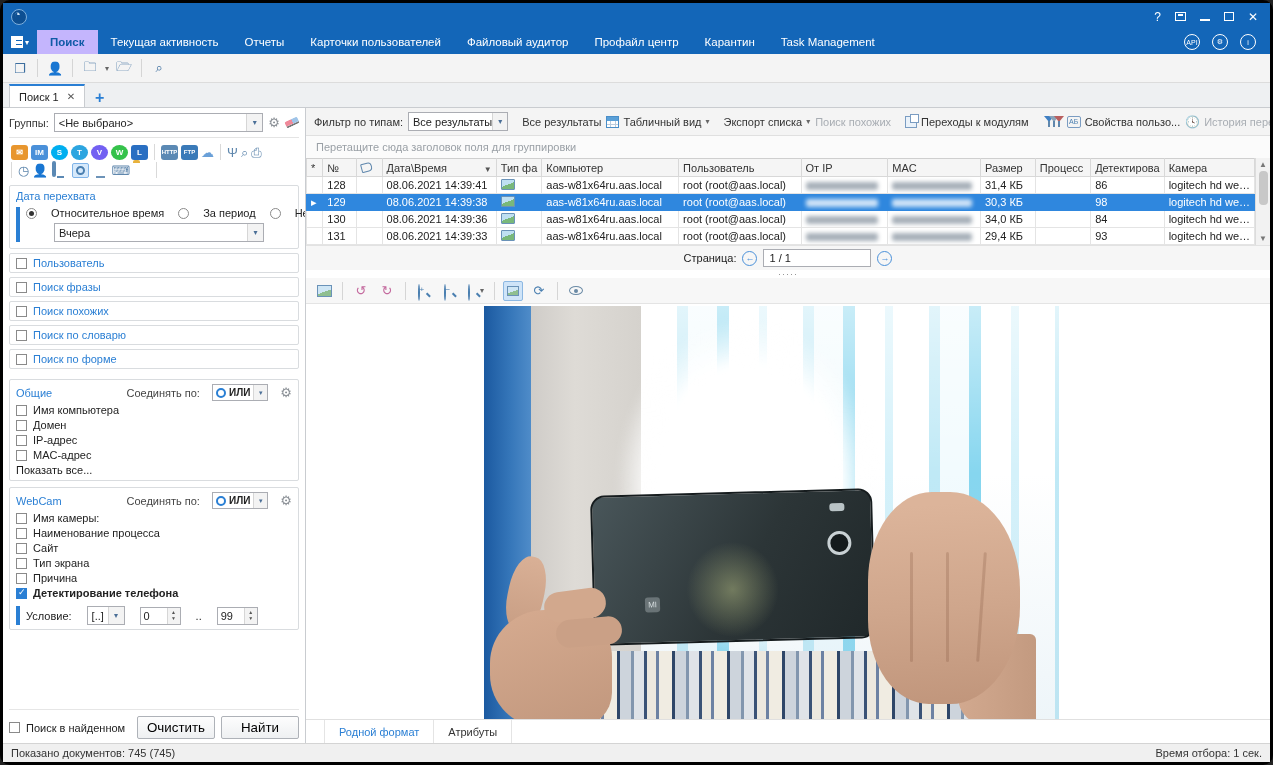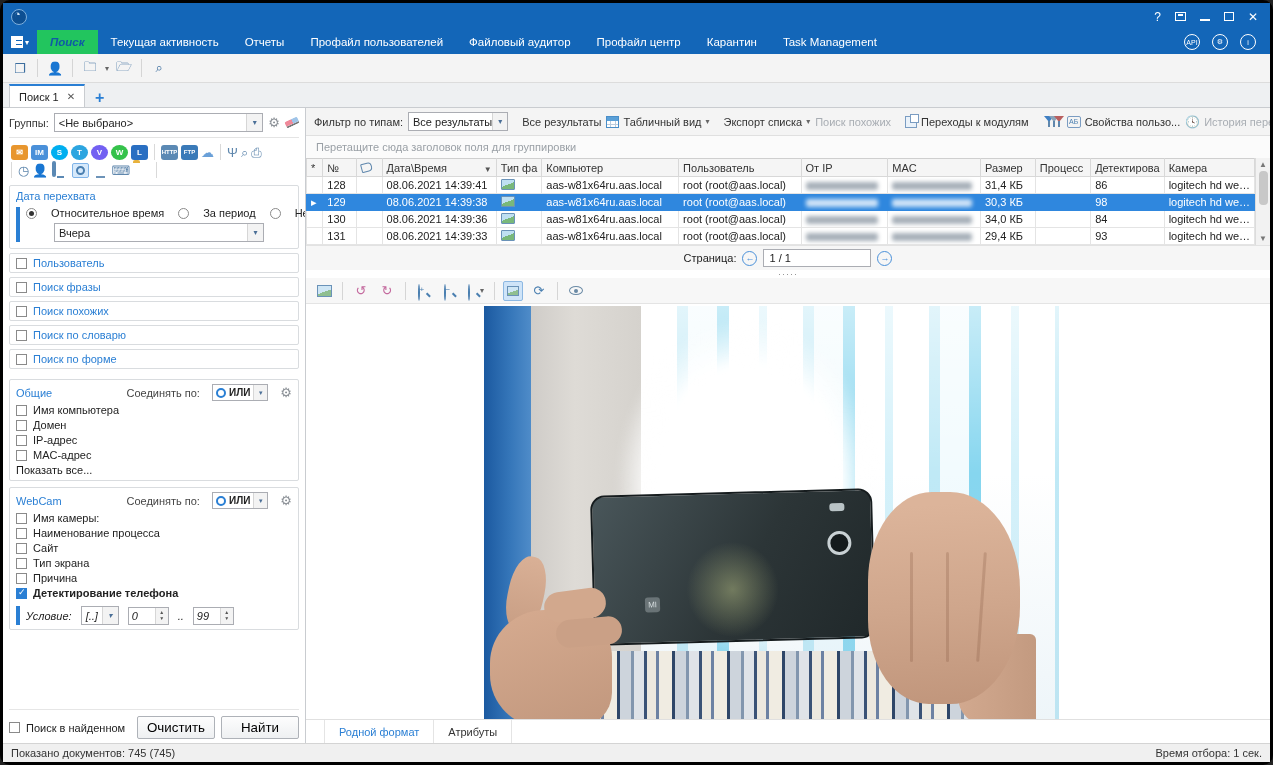--- a/index.html
+++ b/index.html
@@ -20,21 +20,21 @@
   .wbtn.square { width:11px; height:9px; border:1px solid #fff; position:relative; }
   .wbtn.square i { position:absolute; left:2px; top:1px; width:5px; border-top:2px solid #fff; }
   .wbtn.minimize { width:10px; border-top:2px solid #fff; margin-top:7px; }
   .wbtn.restore { width:10px; height:9px; border:1px solid #fff; box-shadow:2px -2px 0 -1px #1366b8, 3px -3px 0 -2px #fff; }
 
   
   .menubar { height:24px; background:#1366b8; display:flex; align-items:stretch; color:#fff; }
   .appmenu { width:34px; display:flex; align-items:center; justify-content:center; gap:2px; color:#fff; }
   .appmenu .grid { width:12px; height:12px; background:linear-gradient(#fff 0 0) left/4px 100% no-repeat, linear-gradient(#fff 33% ,transparent 33% 41%, #fff 41% 74%, transparent 74% 82%, #fff 82%) right/6px 100% no-repeat; border:1px solid #fff; }
   .menu-tab { padding:0 13px; display:flex; align-items:center; font-size:11.5px; white-space:nowrap; }
-  .menu-tab.active { background:#22c55e; color:#0f5aa6; font-weight:bold;font-style:italic; }
+  .menu-tab.active { background:#c4b5fd; color:#0f5aa6; font-weight:bold; }
   .menu-right { margin-left:auto; display:flex; align-items:center; gap:12px; padding-right:14px; }
   .ring { width:16px; height:16px; border:1.4px solid #fff; border-radius:50%; display:flex; align-items:center; justify-content:center; font-size:7px; color:#fff; }
 
   
   .toolbar { height:29px; background:#f4f4f4; border-bottom:1px solid #dcdcdc; display:flex; align-items:center; gap:4px; padding:0 6px; }
   .tbi { width:22px; height:20px; display:flex; align-items:center; justify-content:center; font-size:13px; color:#3c6e9f; }
   .tb-sep { width:1px; height:18px; background:#d5d5d5; margin:0 2px; }
   .caret { font-size:8px; color:#666; }
 
   
@@ -86,21 +86,21 @@
   .cbrow { display:flex; align-items:center; gap:6px; margin:3px 0; }
   .cbrow .blue { color:#2a7fd4; }
   .boxhead { display:flex; align-items:center; gap:12px; }
   .boxhead .sect-title { flex:1; }
   .joinlbl { color:#444; }
   .joinchip { border:1px solid #abadb3; height:17px; display:flex; align-items:center; }
   .joinchip .ic { width:10px; height:10px; border:2.5px solid #2a7fd4; border-radius:50%; margin:0 3px; }
   .joinchip b { font-size:10px; margin-right:3px; }
   .joinchip .dd2 { width:14px; align-self:stretch; border-left:1px solid #d6d6d6; background:#f3f3f3; display:flex; align-items:center; justify-content:center; font-size:7px; color:#4b6f97; }
   .showall { margin-top:3px; color:#1a1a1a; }
-  .cond-row { display:flex; align-items:center; gap:9px; margin-top:7px;font-style:italic; }
+  .cond-row { display:flex; align-items:center; gap:15px; margin-top:7px; }
   .spin { border:1px solid #abadb3; height:18px; display:flex; align-items:center; }
   .spin .v { width:26px; padding-left:3px; }
   .spin .ud { width:13px; align-self:stretch; border-left:1px solid #d6d6d6; background:#f3f3f3; display:flex; flex-direction:column; align-items:center; justify-content:center; font-size:5px; color:#555; line-height:1.1; }
   .op { width:38px; }
   .panel-bottom { margin-top:auto; display:flex; align-items:center; gap:6px; padding-top:6px; border-top:1px solid #e6e6e6; }
   .btn { border:1px solid #aeb2b8; background:linear-gradient(#fdfdfd,#eef0f2); padding:3px 0; width:78px; text-align:center; border-radius:2px; }
 
   
   .rightpanel { flex:1; display:flex; flex-direction:column; min-width:0; background:#fff; }
   .res-toolbar { height:28px; background:#f4f4f4; border-bottom:1px solid #e0e0e0; display:flex; align-items:center; gap:5px; padding:0 8px; white-space:nowrap; overflow:hidden; }
@@ -210,21 +210,21 @@
   </div>
 
   <div class="menubar">
     <div class="appmenu">
           <span class="grid"></span>
           <span class="caret" style="color:#fff">▾</span>
         </div>
     <div class="menu-tab active">Поиск</div>
     <div class="menu-tab">Текущая активность</div>
     <div class="menu-tab">Отчеты</div>
-    <div class="menu-tab">Профайл пользователей</div>
+    <div class="menu-tab">Карточки пользователей</div>
     <div class="menu-tab">Файловый аудитор</div>
     <div class="menu-tab">Профайл центр</div>
     <div class="menu-tab">Карантин</div>
     <div class="menu-tab">Task Management</div>
     <div class="menu-right">
       <span class="ring">API</span>
       <span class="ring">⚙</span>
       <span class="ring">i</span>
     </div>
   </div>

